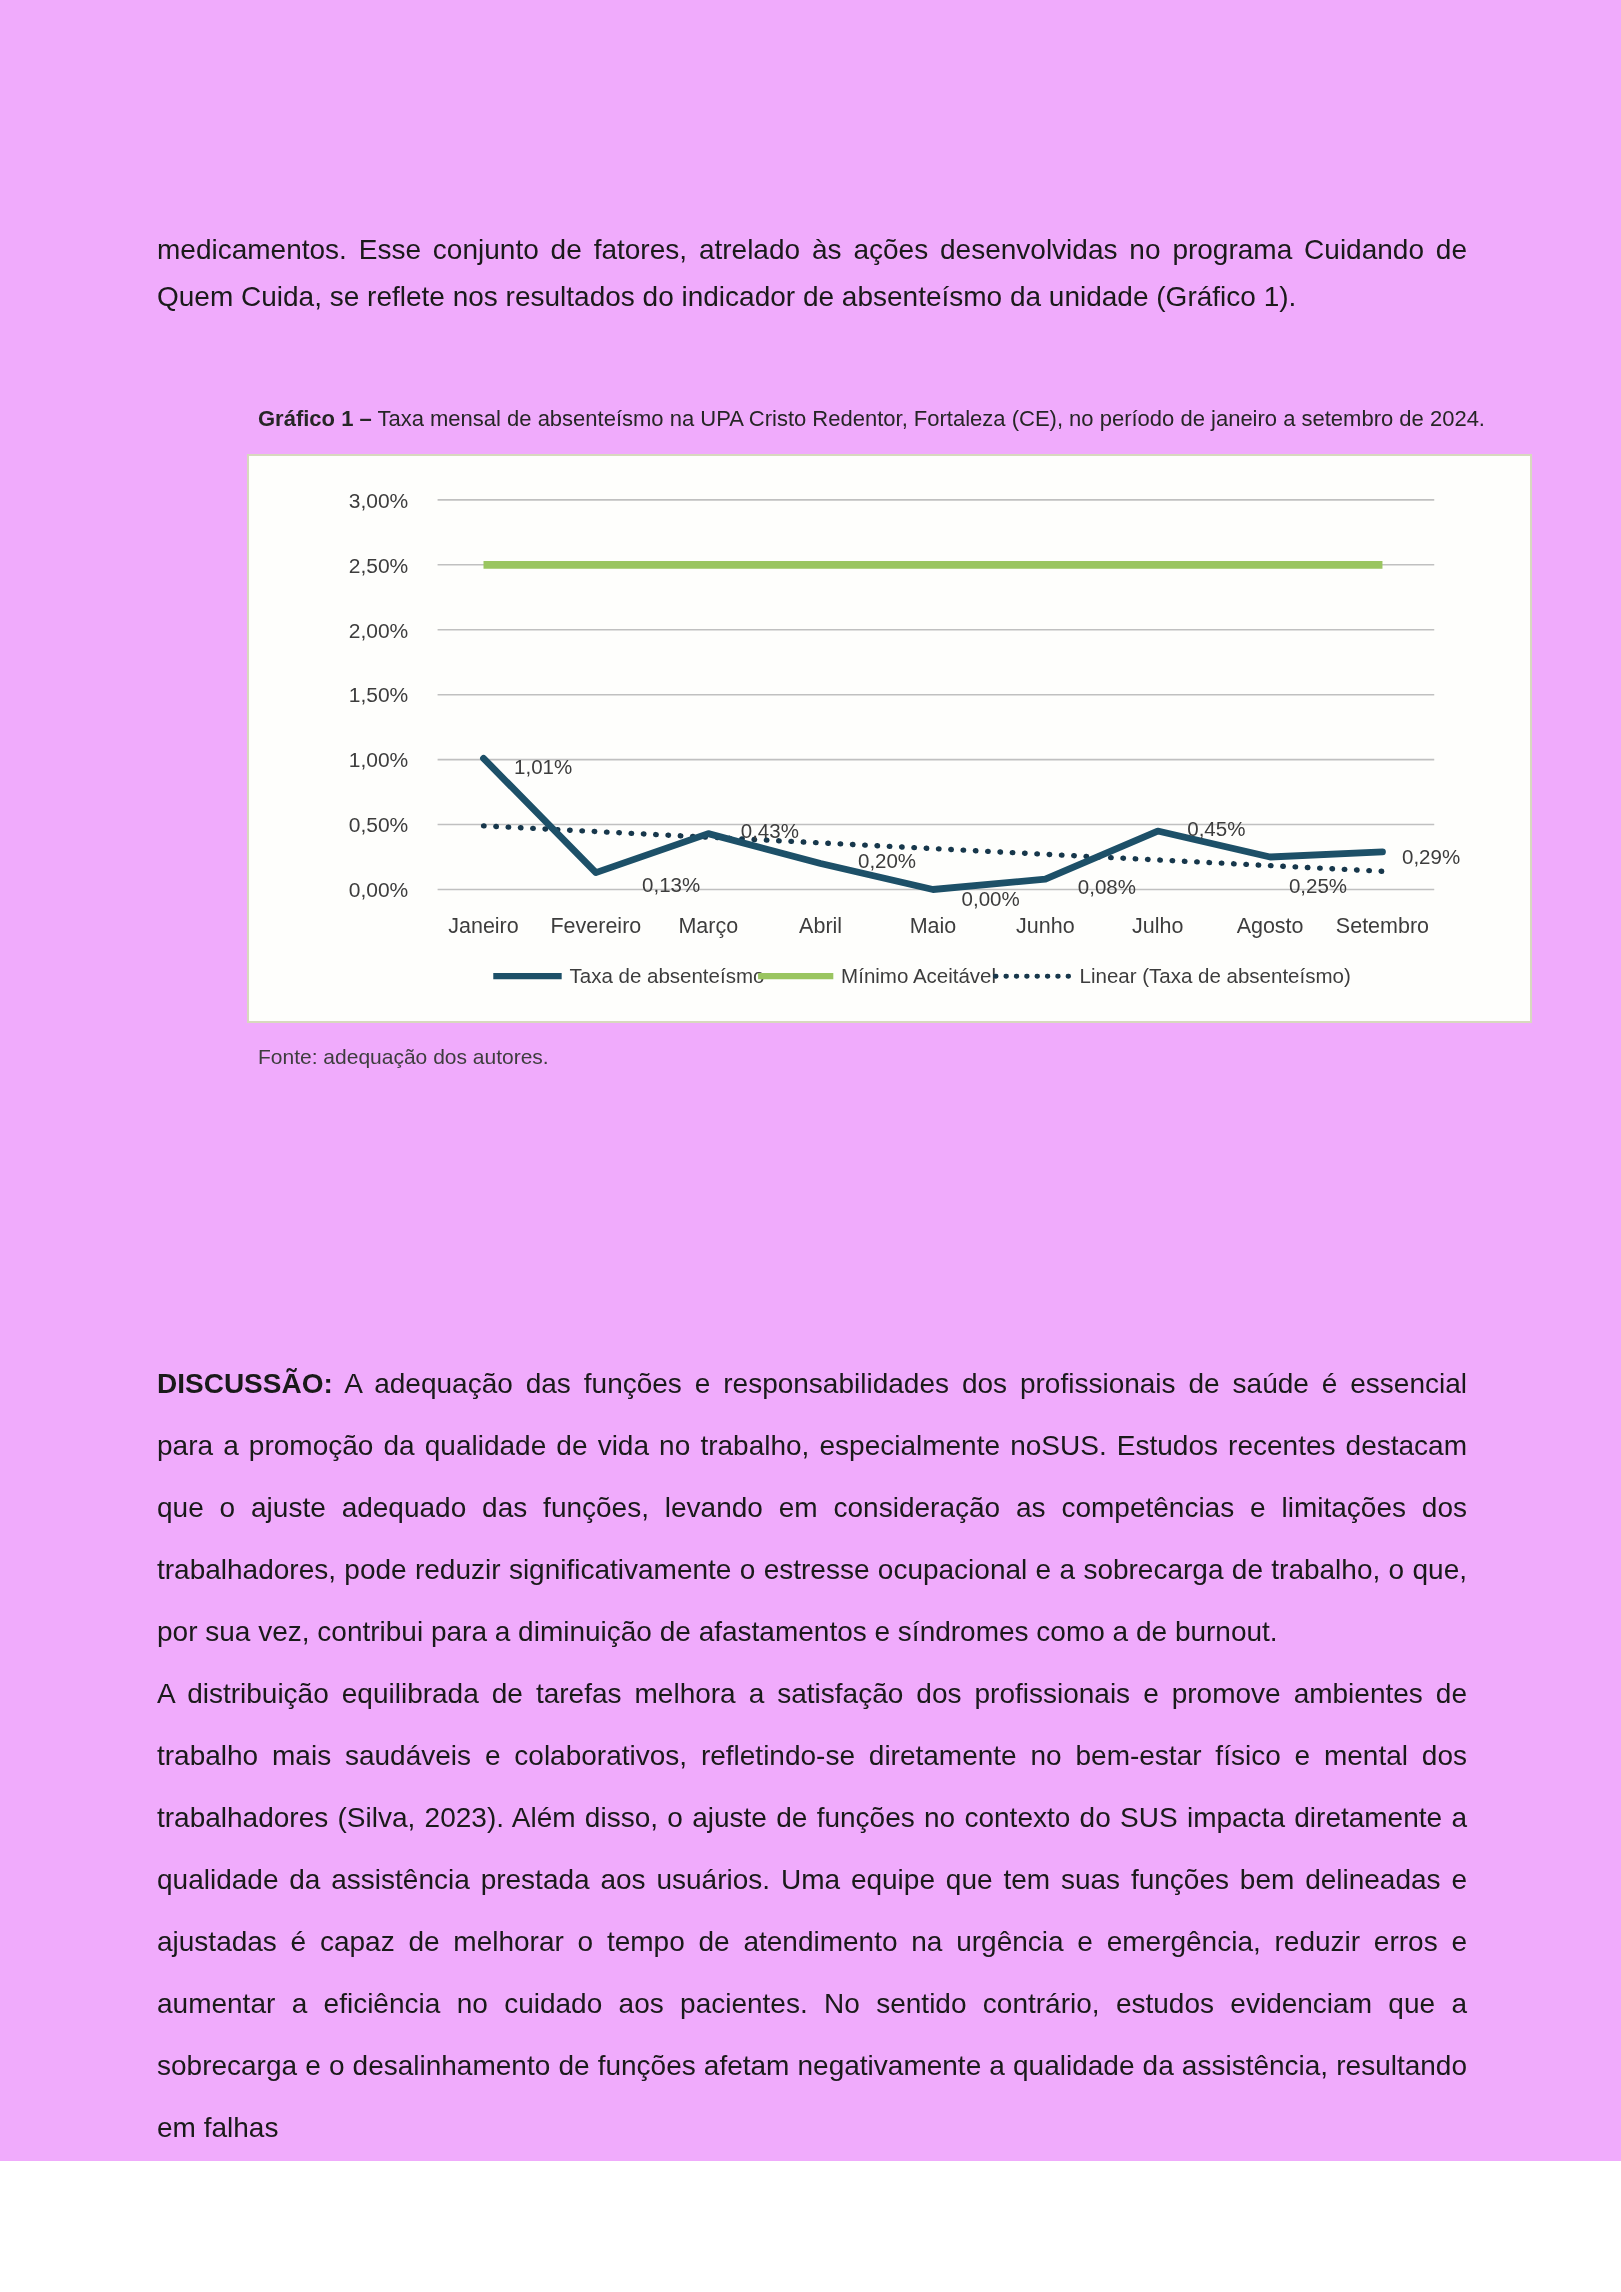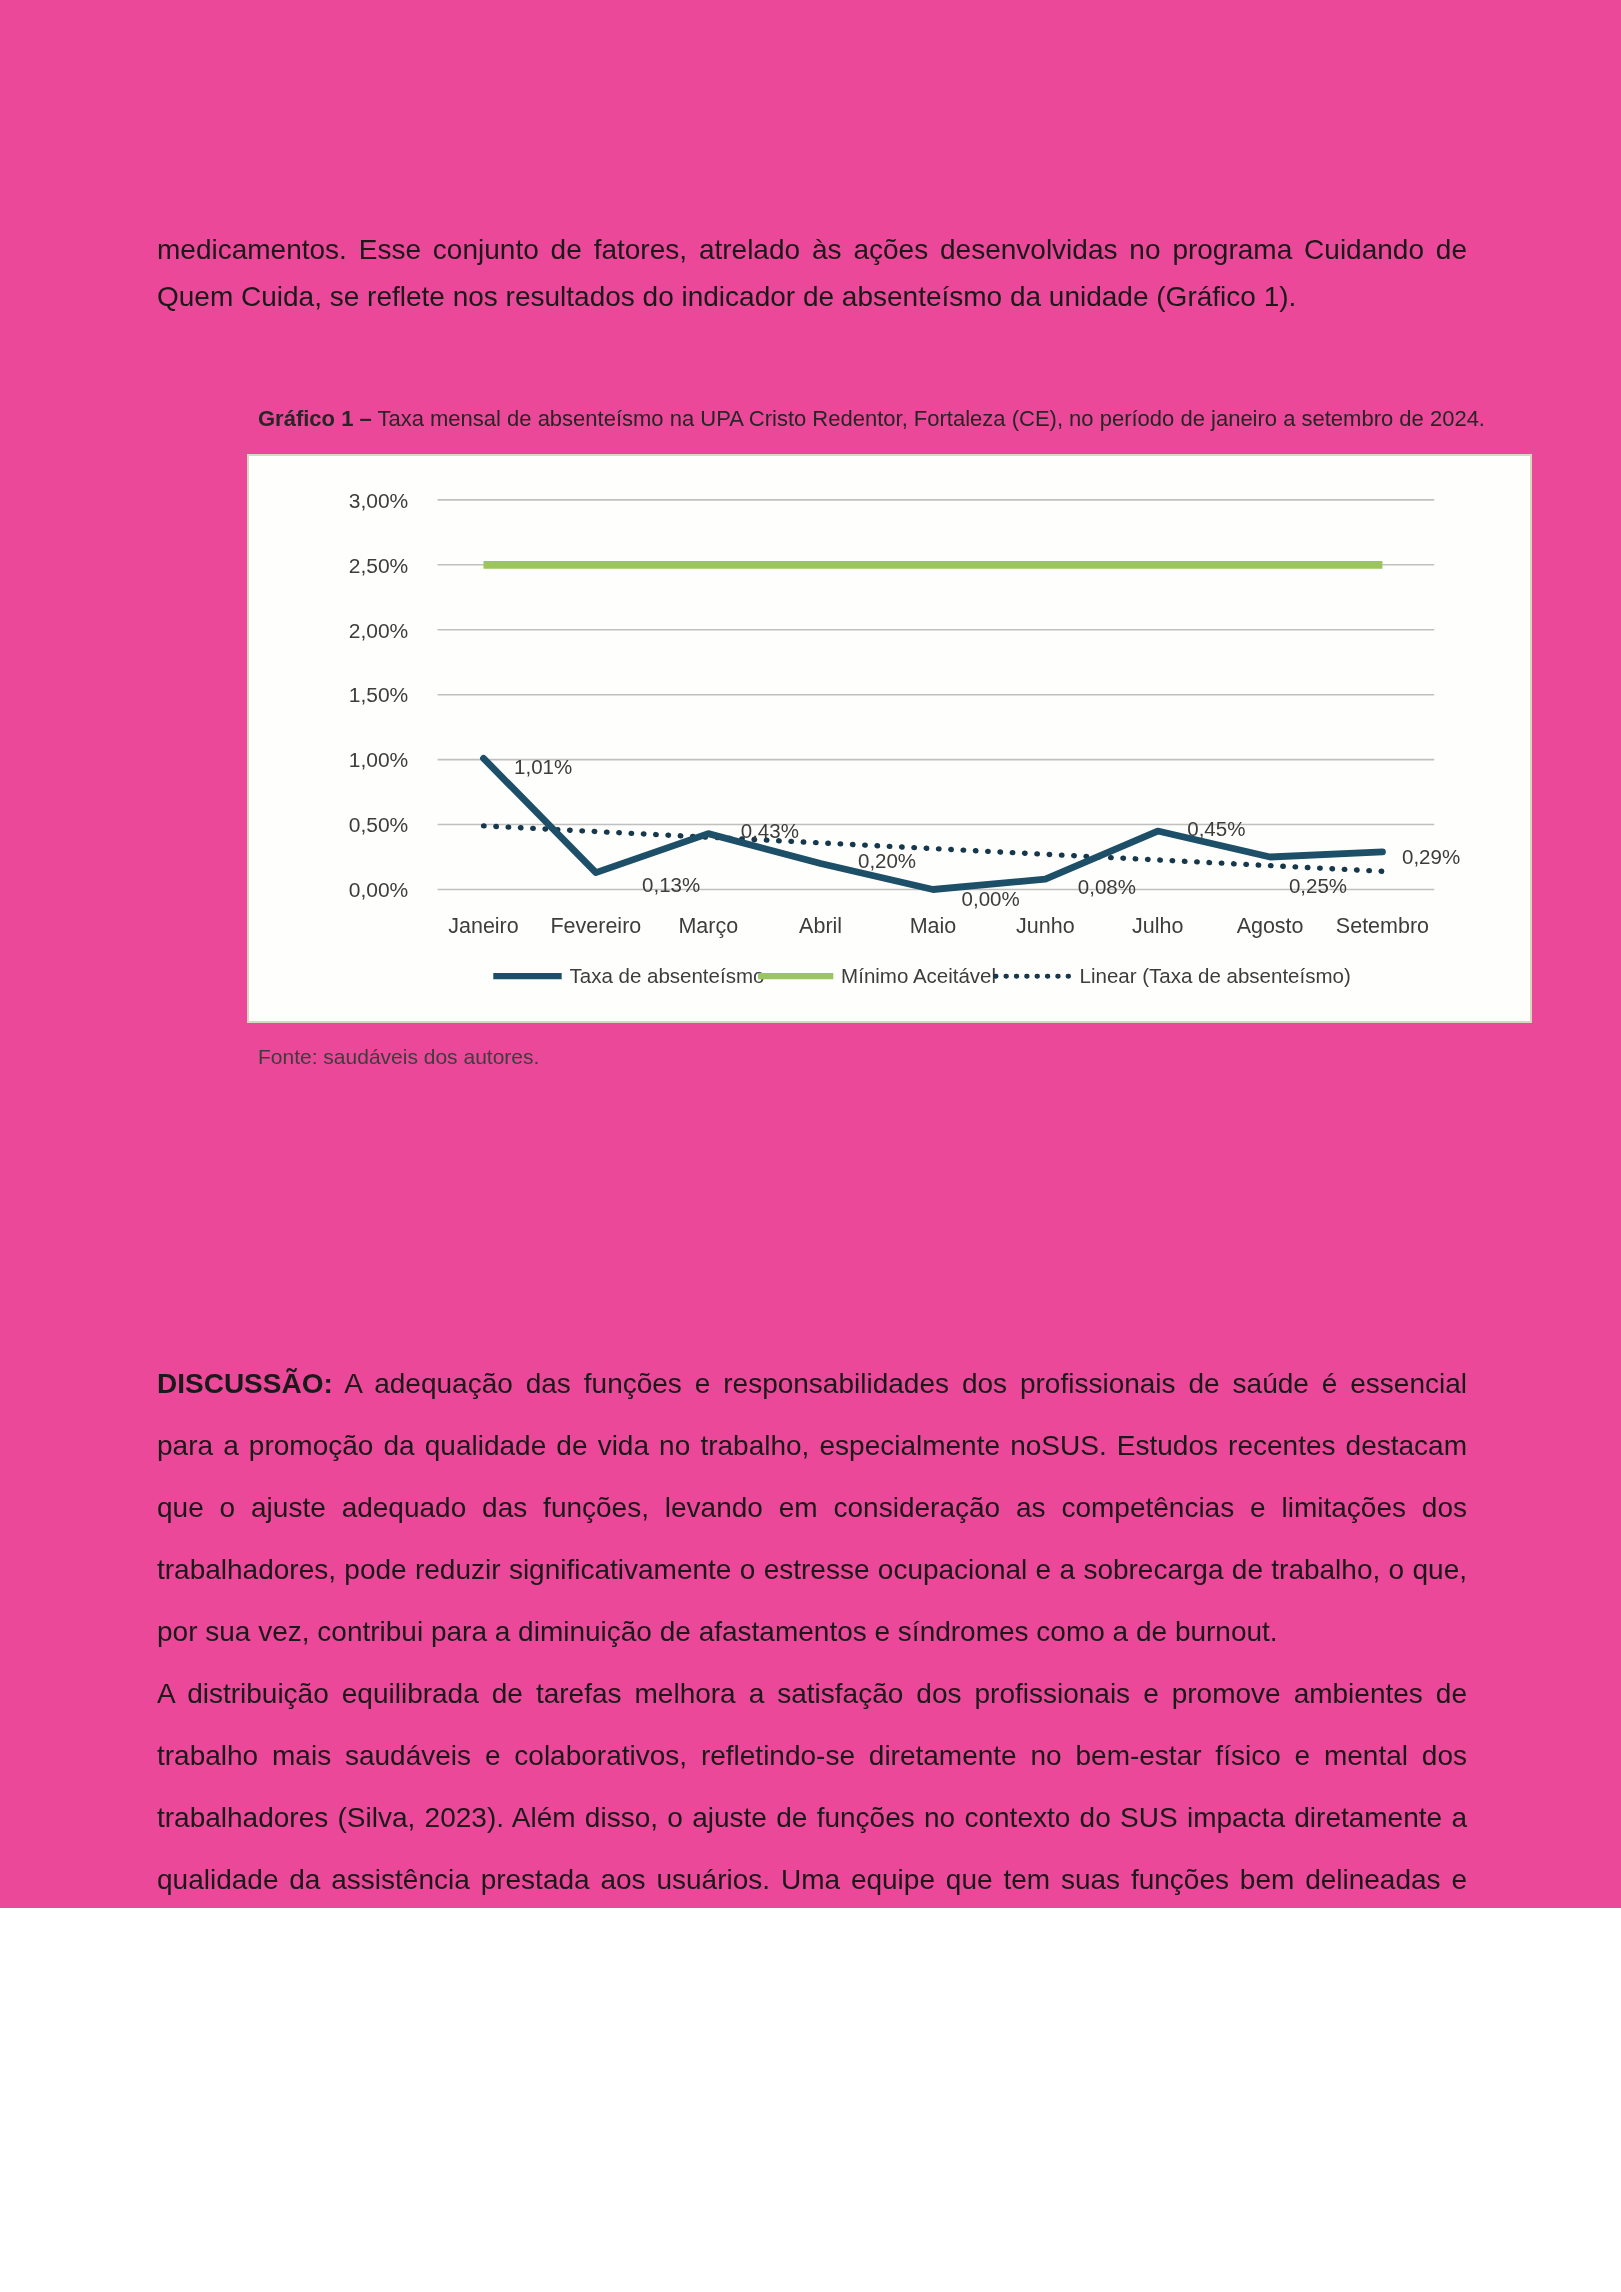--- a/index.html
+++ b/index.html
@@ -1,19 +1,19 @@
 <!DOCTYPE html>
 <html lang="pt"><head>
 <meta charset="utf-8">
 <style>
   html,body{margin:0;padding:0;background:#ffffff;}
   .page{
     position:relative;
-    width:1621px;height:1908px;
-    background:#ec4899;
+    width:1621px;height:2161px;
+    background:#f0abfc;
     font-family:"Liberation Sans","DejaVu Sans",sans-serif;
     color:#1a1a1a;
     overflow:hidden;
   }
   .body-par{
     position:absolute;
     left:157px;width:1310px;
     font-size:28px;line-height:47px;
     text-align:justify;
     color:#1a1a1a;
@@ -90,21 +90,21 @@
         <text x="1160" y="490" text-anchor="middle" font-size="22" fill="#3d3d3d" font-family="&quot;Liberation Sans&quot;,&quot;DejaVu Sans&quot;,sans-serif" font-weight="normal">Setembro</text>
         <line x1="250" y1="534" x2="320" y2="534" stroke="#1d5068" stroke-width="6.5"></line>
         <text x="328" y="541" text-anchor="start" font-size="21" fill="#3d3d3d" font-family="&quot;Liberation Sans&quot;,&quot;DejaVu Sans&quot;,sans-serif" font-weight="normal">Taxa de absenteísmo</text>
         <line x1="521" y1="534" x2="598" y2="534" stroke="#9ac560" stroke-width="6.5"></line>
         <text x="606" y="541" text-anchor="start" font-size="21" fill="#3d3d3d" font-family="&quot;Liberation Sans&quot;,&quot;DejaVu Sans&quot;,sans-serif" font-weight="normal">Mínimo Aceitável</text>
         <line x1="764" y1="534" x2="842" y2="534" stroke="#17374b" stroke-width="5" stroke-linecap="round" stroke-dasharray="0.6 10"></line>
         <text x="850" y="541" text-anchor="start" font-size="21" fill="#3d3d3d" font-family="&quot;Liberation Sans&quot;,&quot;DejaVu Sans&quot;,sans-serif" font-weight="normal">Linear (Taxa de absenteísmo)</text>
       </svg>
   </figure>
 
-  <p class="source-note">Fonte: saudáveis dos autores.</p>
+  <p class="source-note">Fonte: adequação dos autores.</p>
 
 
   <div class="disc-wrap">
     <p><b>DISCUSSÃO:</b><span> A adequação das funções e responsabilidades dos profissionais de saúde é essencial para a promoção da qualidade de vida no trabalho, especialmente noSUS. Estudos recentes destacam que o ajuste adequado das funções, levando em consideração as competências e limitações dos trabalhadores, pode reduzir significativamente o estresse ocupacional e a sobrecarga de trabalho, o que, por sua vez, contribui para a diminuição de afastamentos e síndromes como a de burnout.</span></p>
     <p>A distribuição equilibrada de tarefas melhora a satisfação dos profissionais e promove ambientes de trabalho mais saudáveis e colaborativos, refletindo-se diretamente no bem-estar físico e mental dos trabalhadores (Silva, 2023). Além disso, o ajuste de funções no contexto do SUS impacta diretamente a qualidade da assistência prestada aos usuários. Uma equipe que tem suas funções bem delineadas e ajustadas é capaz de melhorar o tempo de atendimento na urgência e emergência, reduzir erros e aumentar a eficiência no cuidado aos pacientes. No sentido contrário, estudos evidenciam que a sobrecarga e o desalinhamento de funções afetam negativamente a qualidade da assistência, resultando em falhas</p>
   </div>
 
 </div>
 
 

